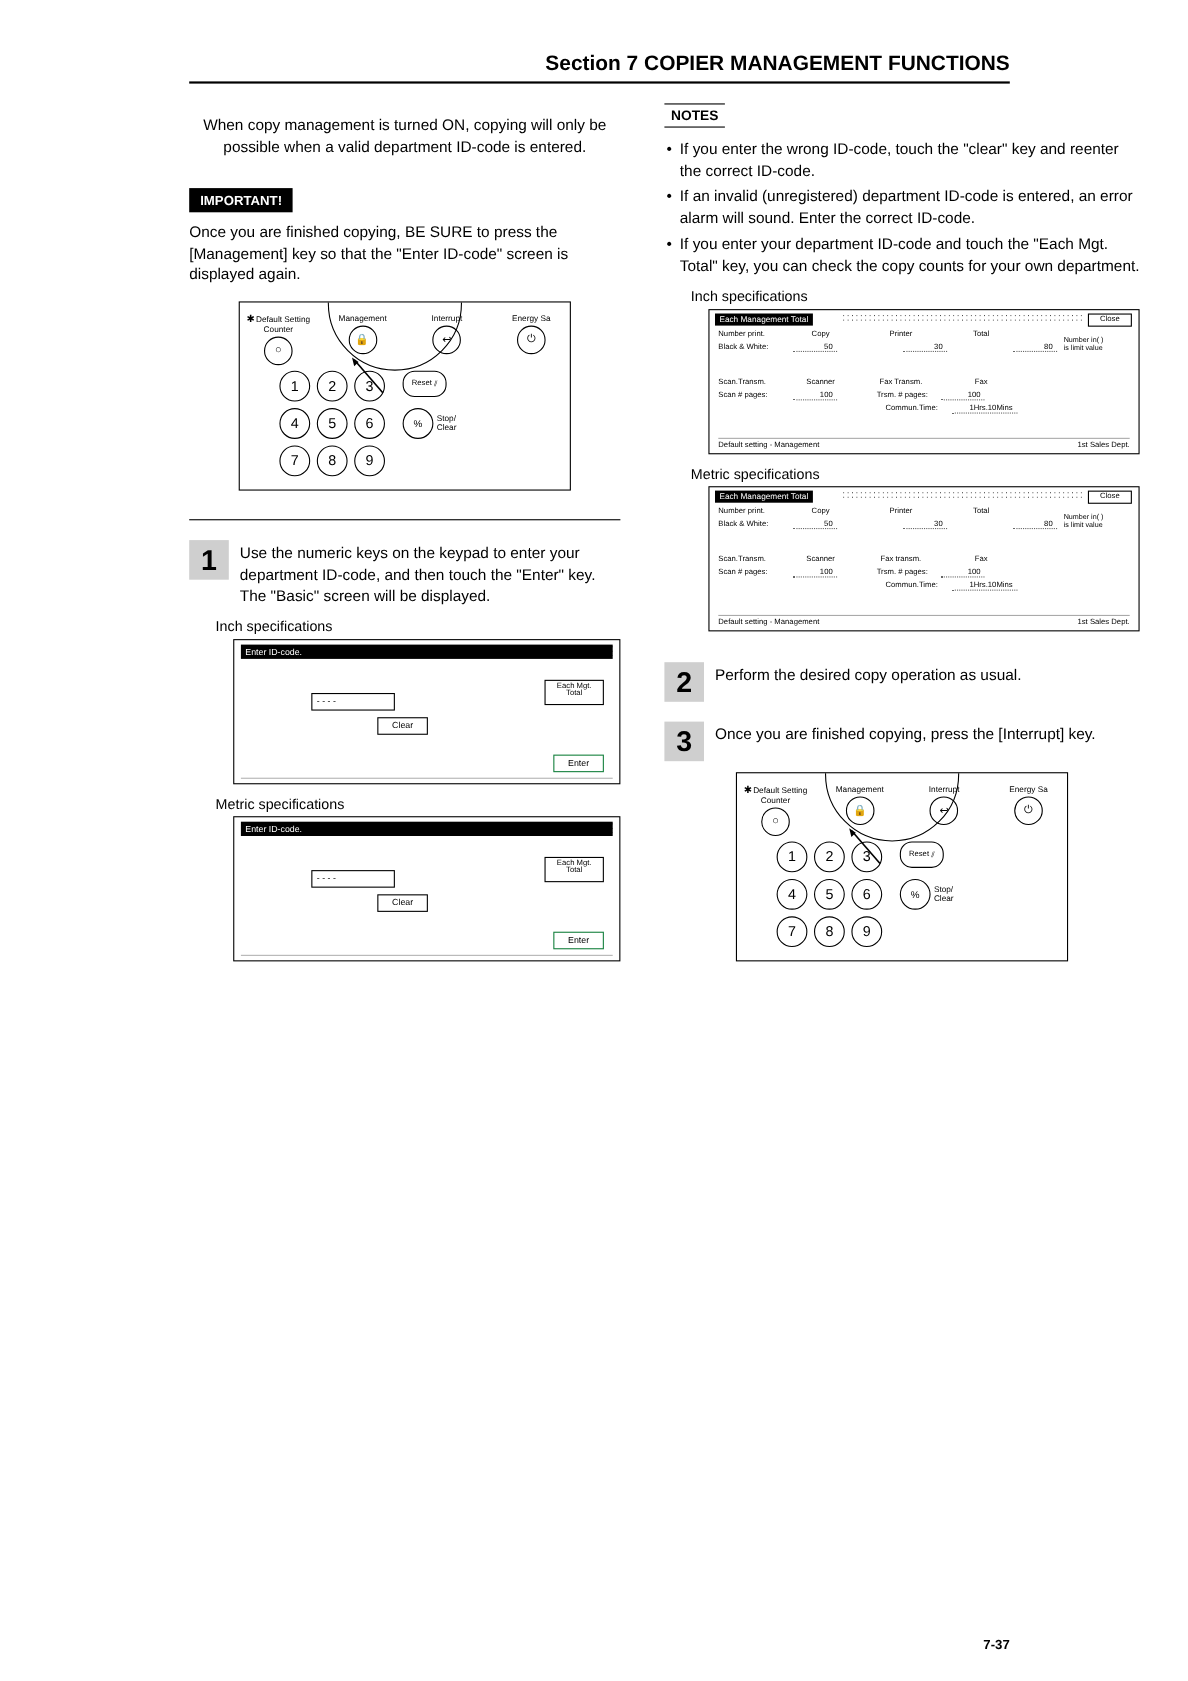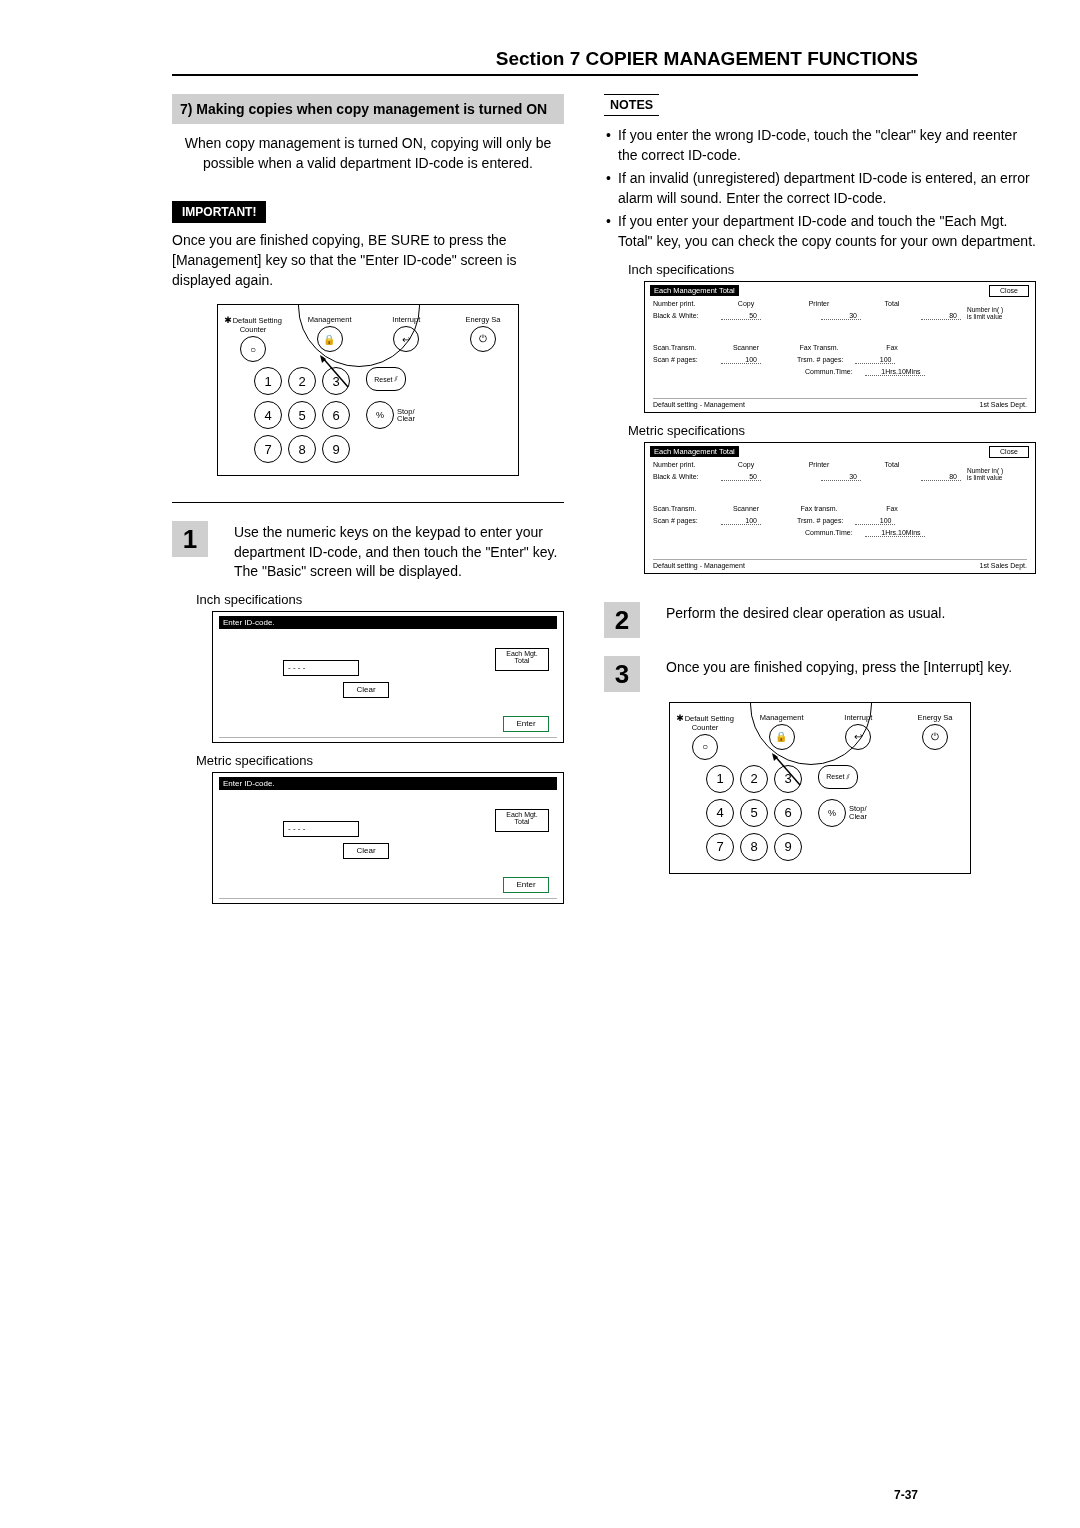--- a/index.html
+++ b/index.html
@@ -11,21 +11,21 @@
   .body-text{font-size:14px;line-height:1.4;margin:10px 0;text-align:center;}
   .black-label{display:inline-block;background:#000;color:#fff;font-size:12px;font-weight:bold;padding:4px 10px;margin-top:18px;}
   .notice-text{font-size:14px;line-height:1.4;margin:8px 0 14px 0;}
   .notes-head{font-size:12.5px;font-weight:bold;padding:3px 6px;border-top:1px solid #000;border-bottom:1px solid #000;display:inline-block;margin-bottom:6px;}
   .bullet{font-size:14px;line-height:1.4;margin:4px 0;padding-left:14px;position:relative;}
   .bullet::before{content:'•';position:absolute;left:2px;top:0;}
   .spec-label{font-size:13px;margin:10px 0 4px 24px;}
   
   .step{display:flex;gap:10px;margin:18px 0 10px 0;}
   .step-num{background:#cfcfcf;font-size:26px;font-weight:bold;width:36px;text-align:center;line-height:36px;height:36px;}
-  .step-text{font-size:14px;line-height:1.4;flex:1;padding-top:2px;margin-left:16px;}
+  .step-text{font-size:14px;line-height:1.4;flex:1;padding-top:2px;}
   .divider{border-top:1px solid #000;margin:26px 0 10px 0;}
   
   .keypad-fig{border:1px solid #000;width:300px;height:170px;margin:6px auto 10px auto;position:relative;overflow:hidden;font-size:8px;}
   .arc{position:absolute;top:-60px;left:80px;width:120px;height:120px;border:1px solid #000;border-radius:50%;}
   .toprow{position:absolute;top:10px;left:2px;right:2px;display:flex;justify-content:space-between;font-size:7.5px;padding:0 4px;}
   .topbtn{text-align:center;width:58px;}
   .tb-circle{width:24px;height:24px;border:1px solid #000;border-radius:50%;margin:2px auto 0 auto;display:flex;align-items:center;justify-content:center;font-size:10px;}
   .keypad{position:absolute;top:62px;left:36px;display:grid;grid-template-columns:repeat(3,28px);grid-template-rows:repeat(3,28px);gap:6px;}
   .kkey{border:1px solid #000;border-radius:50%;display:flex;align-items:center;justify-content:center;font-size:13px;}
   .reset-btn{position:absolute;top:62px;left:148px;width:38px;height:22px;border:1px solid #000;border-radius:11px;font-size:7px;display:flex;align-items:center;justify-content:center;}
@@ -58,21 +58,20 @@
 </style>
 </head>
 <body>
 
 <div class="page">
   <div class="section-header">Section 7  COPIER MANAGEMENT FUNCTIONS</div>
 
   <div class="columns">
 
     <div class="col">
-      <div class="sub-head">7)   Making copies when copy management is turned ON</div>
       <div class="body-text">When copy management is turned ON, copying will only be possible when a valid department ID-code is entered.</div>
 
       <div class="black-label">IMPORTANT!</div>
       <div class="notice-text">Once you are finished copying, BE SURE to press the [Management] key so that the "Enter ID-code" screen is displayed again.</div>
 
       
       <div class="keypad-fig">
         <div class="arc"></div>
         <div class="toprow">
           <div class="topbtn"><span class="star">✱</span><span>Default Setting Counter</span><div class="tb-circle">○</div></div>
@@ -233,21 +232,21 @@
             <span class="mgmt-val" style="margin-left:4px;min-width:56px;">1Hrs.10Mins</span>
           </div>
         <div class="mgmt-foot">
             <span>Default setting - Management</span>
             <span>1st Sales Dept.</span>
           </div>
       </div>
 
       <div class="step" style="margin-top:28px;">
         <div class="step-num">2</div>
-        <div class="step-text">Perform the desired clear operation as usual.</div>
+        <div class="step-text">Perform the desired copy operation as usual.</div>
       </div>
       <div class="step">
         <div class="step-num">3</div>
         <div class="step-text">Once you are finished copying, press the [Interrupt] key.</div>
       </div>
 
       
       <div class="keypad-fig" style="margin-top:6px;">
         <div class="arc"></div>
         <div class="toprow">

